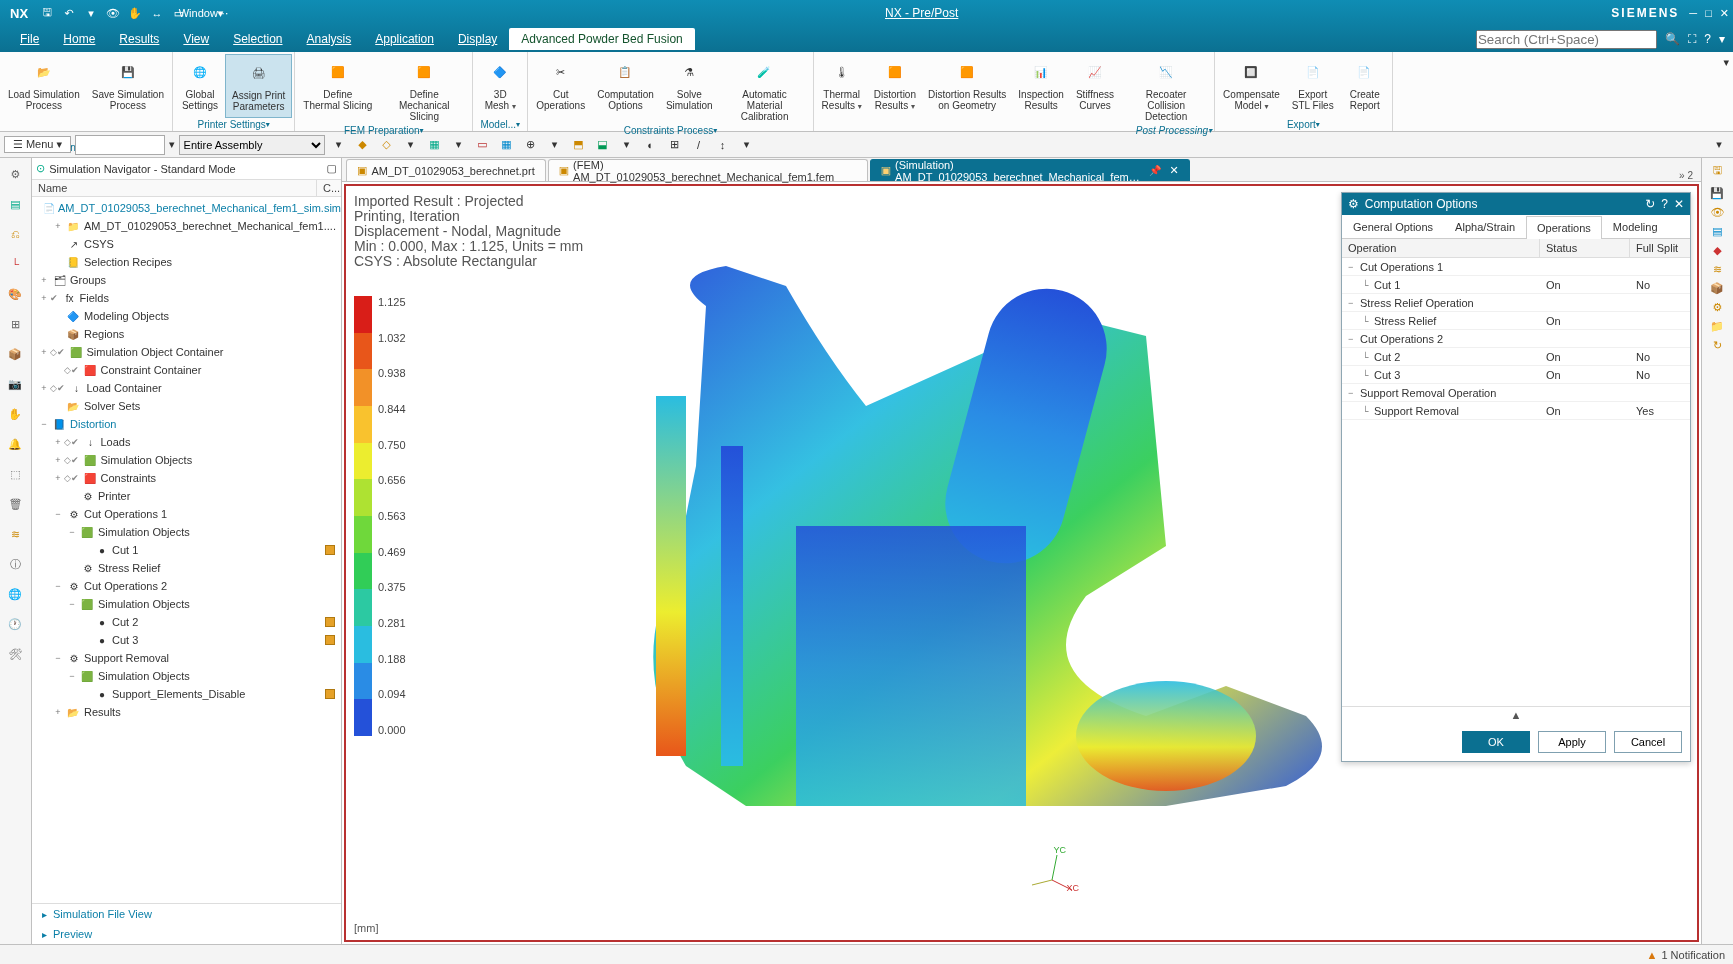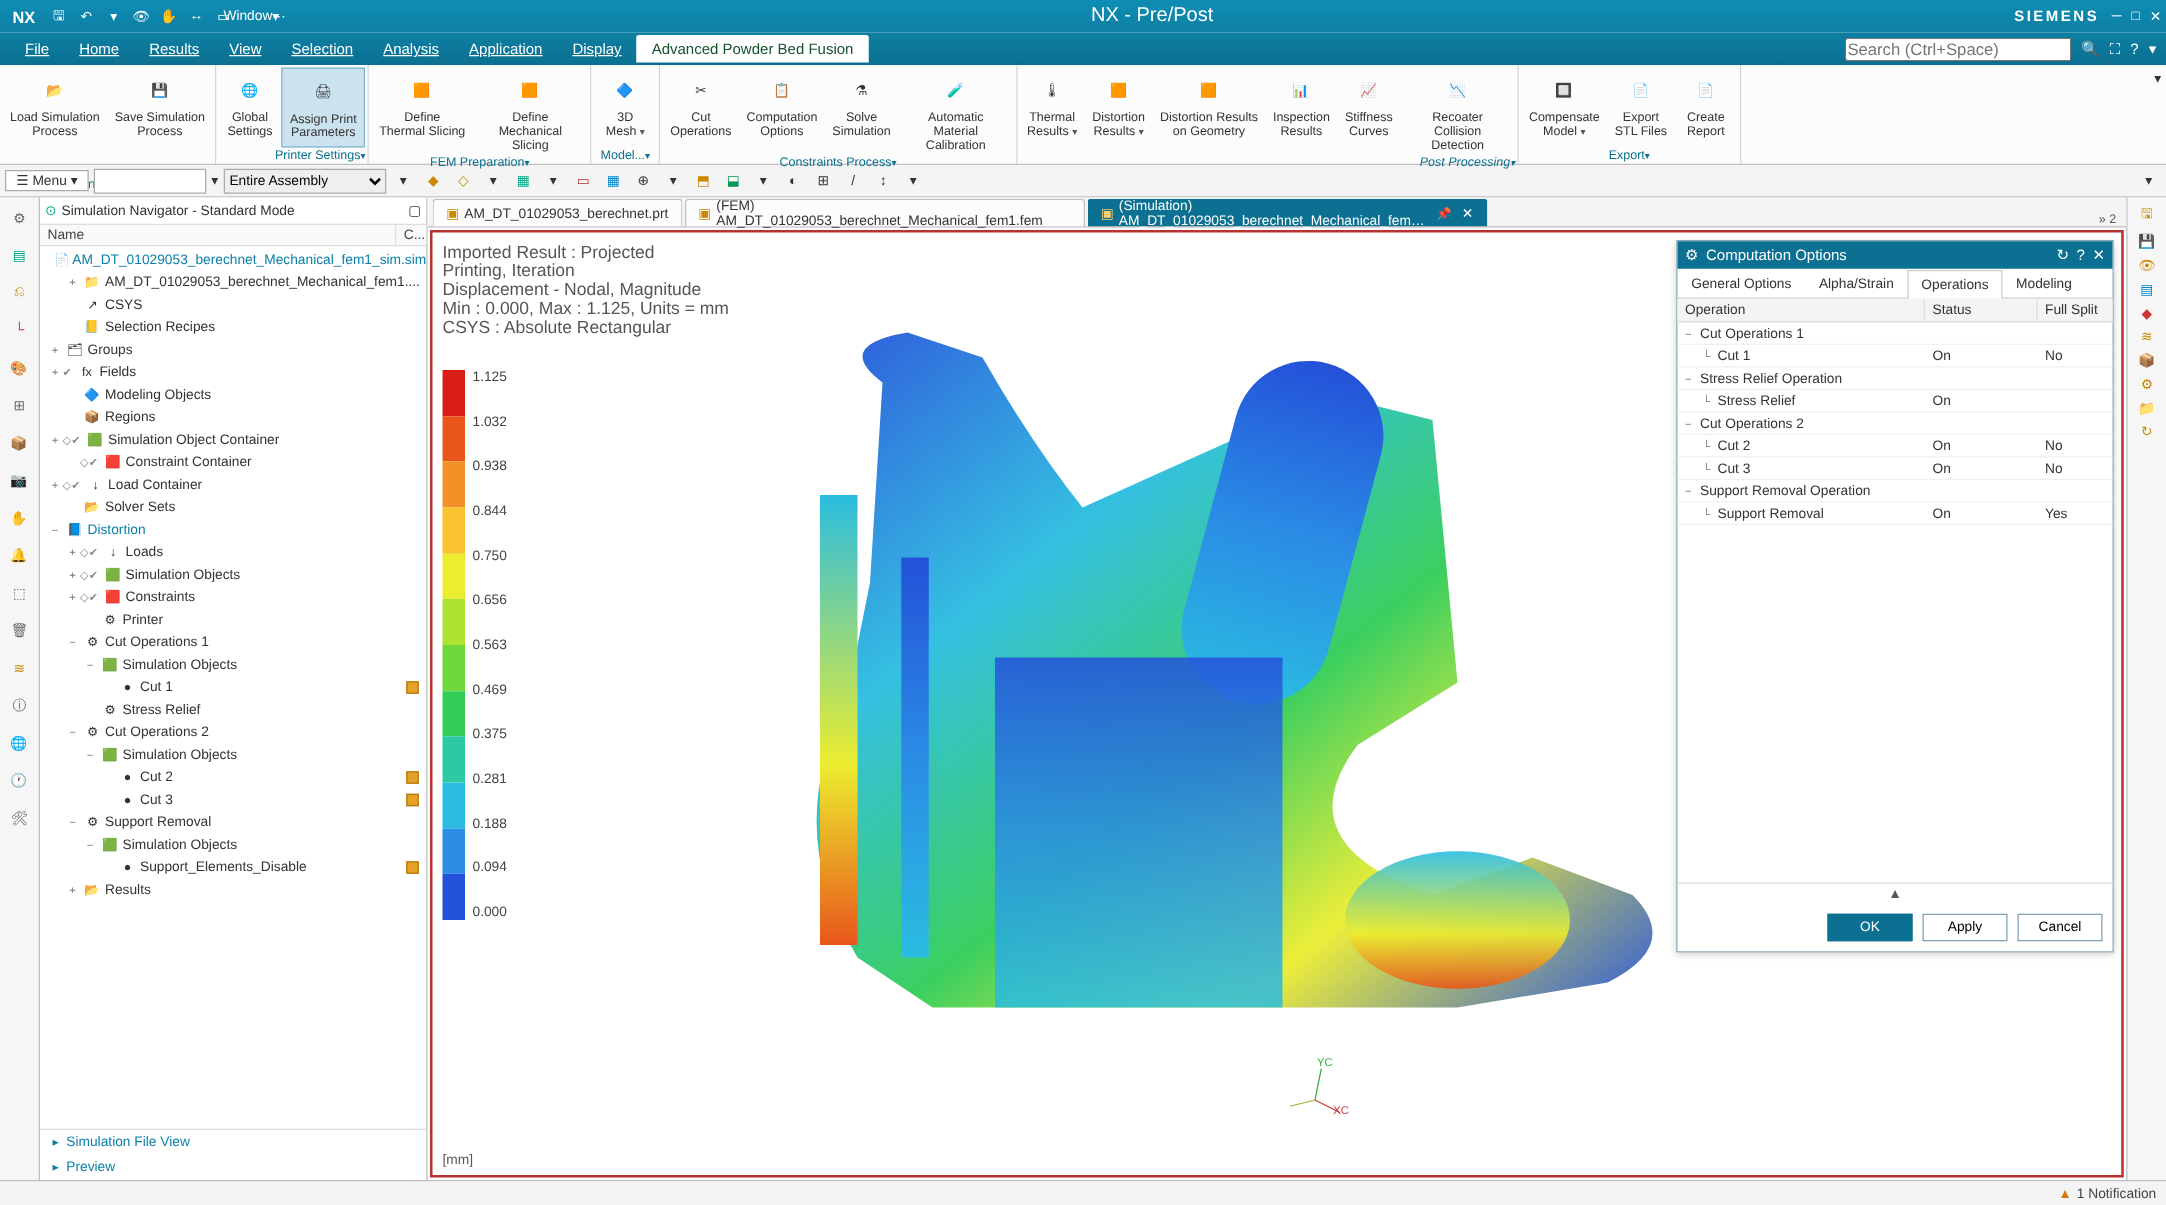--- a/index.html
+++ b/index.html
@@ -3,21 +3,21 @@
 <meta charset="utf-8">
 <style>
 * { margin: 0; padding: 0; box-sizing: border-box; font-family: "Segoe UI", Arial, sans-serif; }
 body { background: #fff; font-size: 11px; color: #333; overflow: hidden; width: 1733px; height: 964px; }
 
 
 .title-bar { height: 26px; background: linear-gradient(#0f8db4, #0d7fa3); display: flex; align-items: center; color: #fff; padding: 0 4px; }
 .title-bar .nx-logo { font-weight: bold; font-size: 13px; padding: 0 6px; }
 .title-bar .qat { display: flex; gap: 4px; margin-left: 4px; }
 .title-bar .qat-item { width: 18px; height: 18px; display: flex; align-items: center; justify-content: center; cursor: pointer; }
-.title-bar .title { flex: 1; text-align: center; font-size: 16px; }
+.title-bar .title { flex: 1; text-align: center; font-size: 12px; text-decoration: underline; }
 .title-bar .brand { font-weight: bold; letter-spacing: 2px; font-size: 12px; margin-right: 10px; }
 .title-bar .win-controls { display: flex; gap: 8px; }
 
 
 .menu-bar { height: 26px; background: linear-gradient(#0d7fa3, #0b7091); display: flex; align-items: center; color: #fff; padding: 0 8px; font-size: 12px; }
 .menu-bar .menu-item { padding: 4px 12px; cursor: pointer; }
 .menu-bar .menu-item.active { background: #fff; color: #14532d; border-radius: 2px 2px 0 0; }
 .menu-bar .right-icons { margin-left: auto; display: flex; gap: 8px; align-items: center; }
 
 
@@ -174,21 +174,21 @@
       <div class="ribbon-group-items">
         <div class="ribbon-btn">
           <div class="ribbon-icon">🌐</div>
           <div class="ribbon-label">Global<br>Settings</div>
         </div>
         <div class="ribbon-btn active">
           <div class="ribbon-icon">🖨</div>
           <div class="ribbon-label">Assign Print<br>Parameters</div>
         </div>
       </div>
-      <div style="display: flex; align-items: center; justify-content: flex-end;">
+      <div style="display: flex; align-items: center; justify-content: center;">
         <div class="ribbon-group-label">Printer Settings</div>
         <span style="font-size: 8px; color: rgb(11, 112, 145);"> ▾</span>
       </div>
     </div>
     <div class="ribbon-group">
       <div class="ribbon-group-items">
         <div class="ribbon-btn">
           <div class="ribbon-icon">🟧</div>
           <div class="ribbon-label">Define<br>Thermal Slicing</div>
         </div>
@@ -293,21 +293,21 @@
     <div style="flex: 1 1 0%; border-right: none;"></div>
     <div style="display: flex; align-items: flex-start; padding: 4px;">
       <span style="cursor:pointer">▾</span>
     </div>
   </div>
 
 <div class="sub-toolbar">
   <span style="border:1px solid #aaa;padding:1px 8px;background:#fff;">☰ <span>Menu</span> ▾</span>
   <input type="text" style="width: 90px;">
   <span>▾</span>
-  <select style="width:130px"><option>Entire Assembly</option></select>
+  <select style="width:146px"><option>Entire Assembly</option></select>
   <span class="tb-icon">▾</span>
   <span class="tb-icon" style="color:#c80">◆</span>
   <span class="tb-icon" style="color:#c80">◇</span>
   <span class="tb-icon">▾</span>
   <span class="tb-icon" style="color:#0a8">▦</span>
   <span class="tb-icon">▾</span>
   <span class="tb-icon" style="color:#b33">▭</span>
   <span class="tb-icon" style="color:#08c">▦</span>
   <span class="tb-icon">⊕</span>
   <span class="tb-icon">▾</span>

